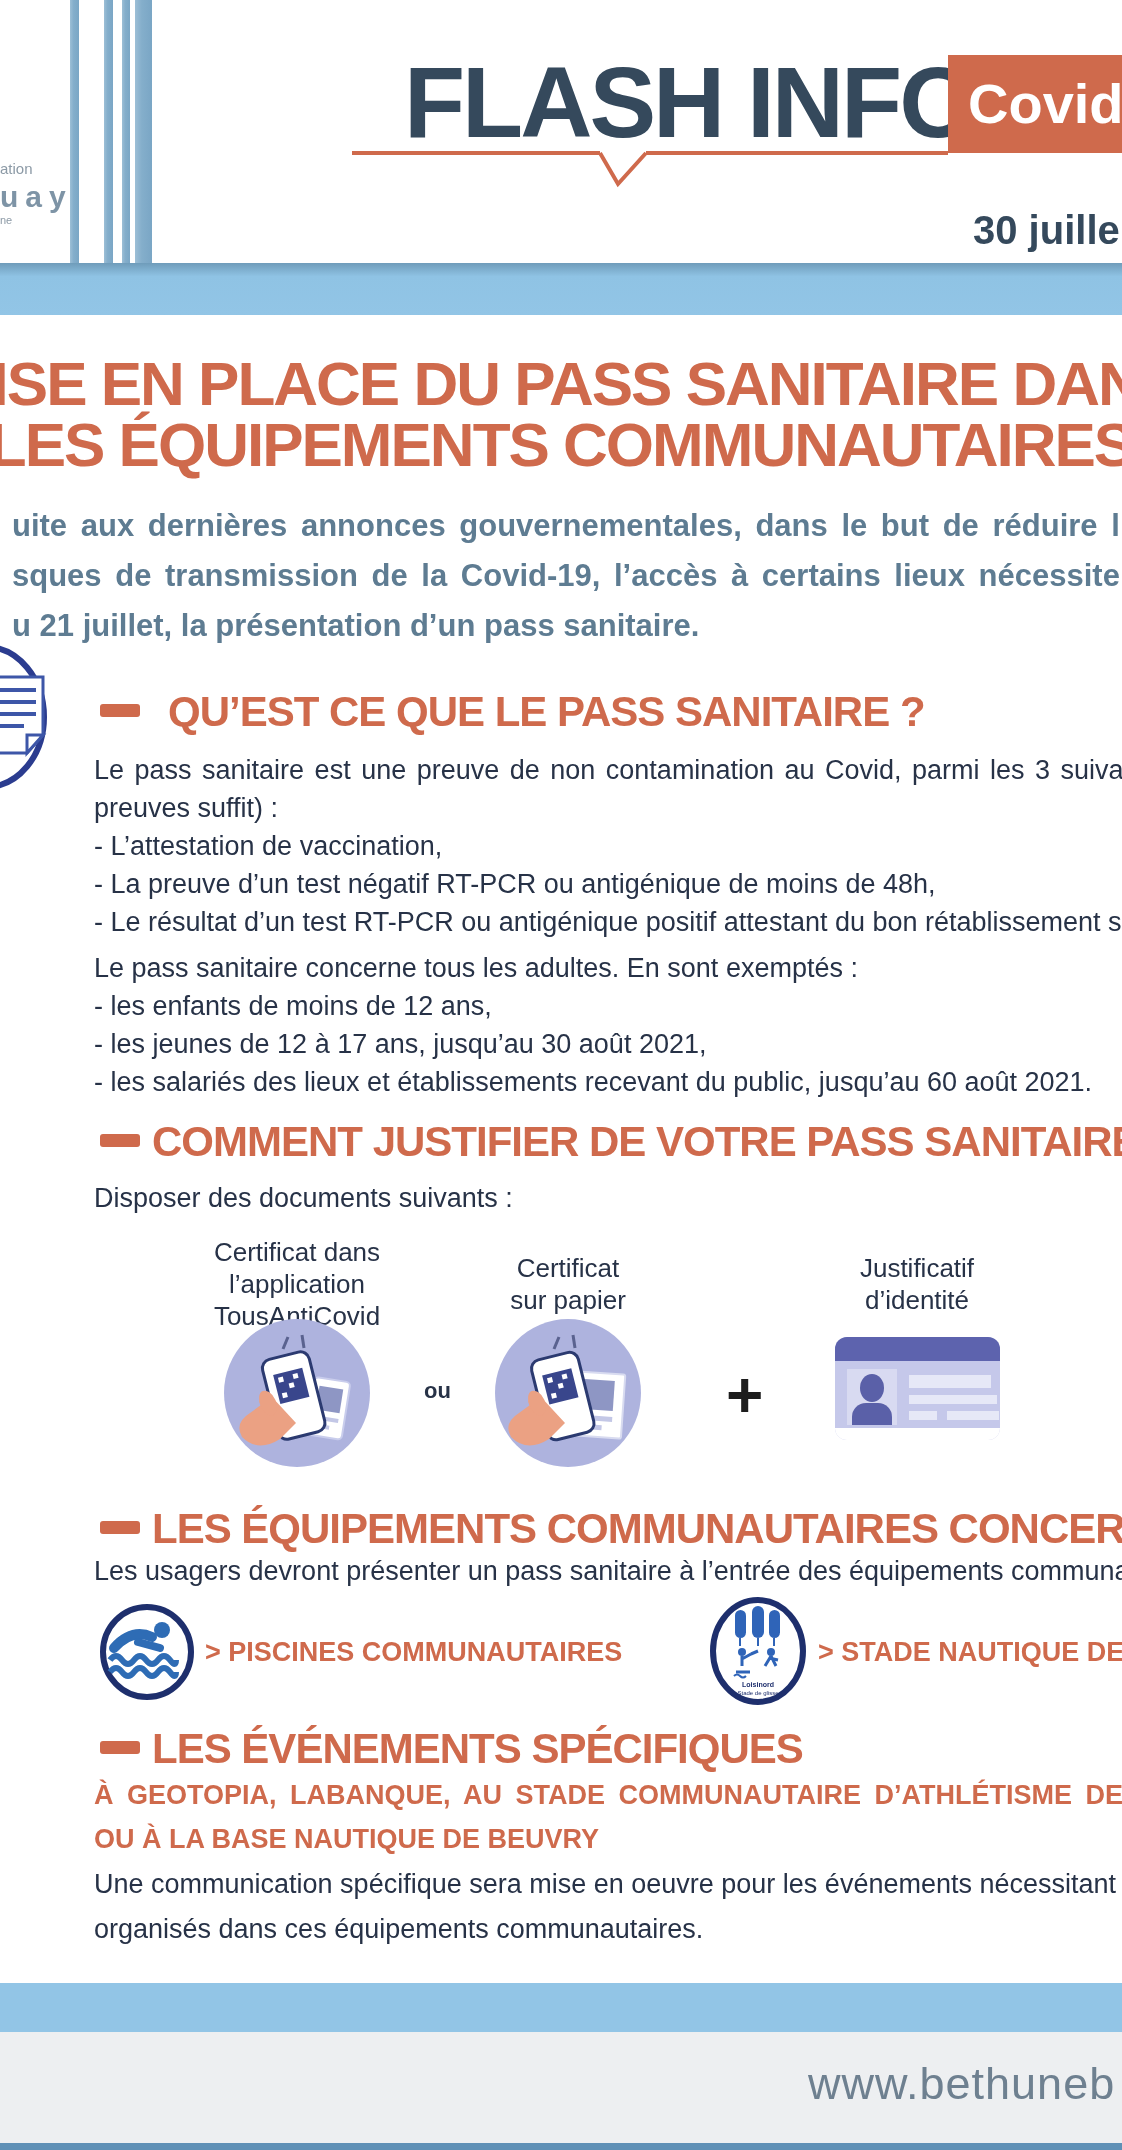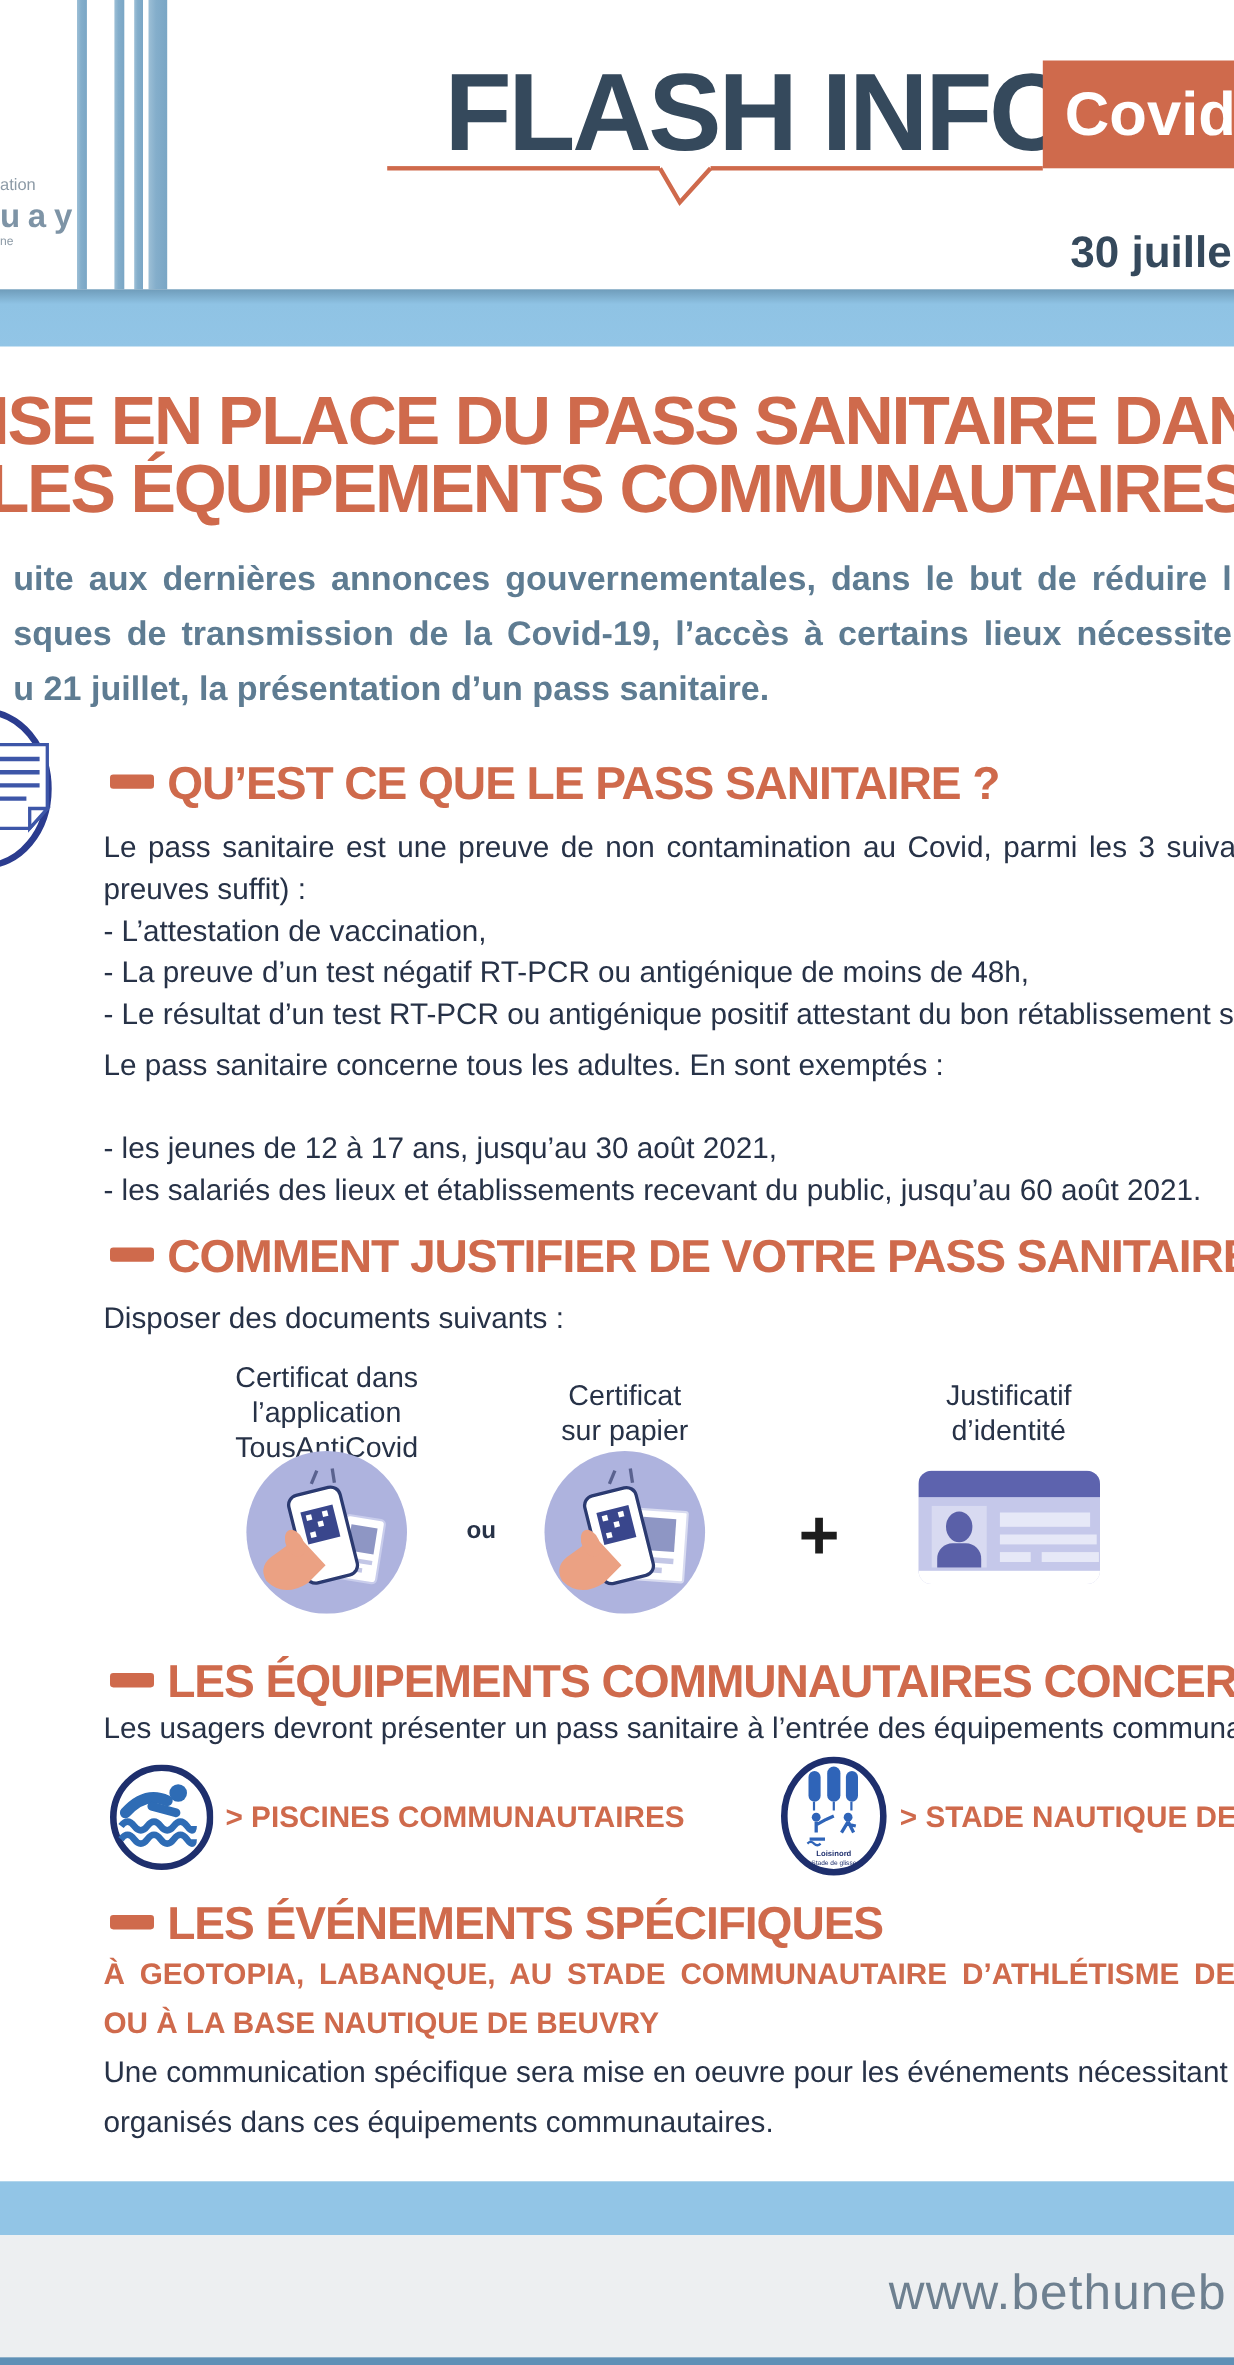--- a/index.html
+++ b/index.html
@@ -68,29 +68,30 @@
   <svg class="abs" style="left:-72px;top:642px;" width="128" height="152" viewBox="0 0 128 152">
     <ellipse cx="58" cy="75" rx="58" ry="70" fill="#fff" stroke="#2b3c8f" stroke-width="6"></ellipse>
     <path d="M55 35 h60 v58 l-16 18 h-44 z" fill="#fff" stroke="#3d56a8" stroke-width="3"></path>
     <line x1="62" y1="48" x2="108" y2="48" stroke="#3d56a8" stroke-width="4"></line>
     <line x1="62" y1="60" x2="108" y2="60" stroke="#3d56a8" stroke-width="4"></line>
     <line x1="62" y1="72" x2="108" y2="72" stroke="#3d56a8" stroke-width="4"></line>
     <line x1="62" y1="84" x2="96" y2="84" stroke="#3d56a8" stroke-width="4"></line>
     <path d="M99 111 l16 -18 h-16 z" fill="#fff" stroke="#3d56a8" stroke-width="3"></path>
   </svg>
   <div class="abs dash" style="left:100px;top:704px;"></div>
-  <div class="abs heading" style="left:152px;top:688px;">QU’EST CE QUE LE PASS SANITAIRE ?</div>
+  <div class="abs heading" style="left:168px;top:688px;">QU’EST CE QUE LE PASS SANITAIRE ?</div>
 
   <div class="abs body-txt" style="left:94px;top:755px;word-spacing:3px;">Le pass sanitaire est une preuve de non contamination au Covid, parmi les 3 suivantes (une de</div>
   <div class="abs body-txt" style="left:94px;top:793px;">preuves suffit) :</div>
   <div class="abs body-txt" style="left:94px;top:831px;">- L’attestation de vaccination,</div>
   <div class="abs body-txt" style="left:94px;top:869px;">- La preuve d’un test négatif RT-PCR ou antigénique de moins de 48h,</div>
   <div class="abs body-txt" style="left:94px;top:907px;">- Le résultat d’un test RT-PCR ou antigénique positif attestant du bon rétablissement suite au Cov</div>
 
   <div class="abs body-txt" style="left:94px;top:953px;">Le pass sanitaire concerne tous les adultes. En sont exemptés :</div>
+  <div class="abs body-txt" style="left:94px;top:991px;">- les enfants de moins de 12 ans,</div>
   <div class="abs body-txt" style="left:94px;top:1029px;">- les jeunes de 12 à 17 ans, jusqu’au 30 août 2021,</div>
   <div class="abs body-txt" style="left:94px;top:1067px;">- les salariés des lieux et établissements recevant du public, jusqu’au 60 août 2021.</div>
 
   <div class="abs dash" style="left:100px;top:1134px;"></div>
   <div class="abs heading" style="left:152px;top:1118px;">COMMENT JUSTIFIER DE VOTRE PASS SANITAIRE ?</div>
   <div class="abs body-txt" style="left:94px;top:1183px;">Disposer des documents suivants :</div>
 
   <div class="abs doc-label" style="left:297px;top:1236px;">
     <div>Certificat dans</div>
     <div>l’application</div>

